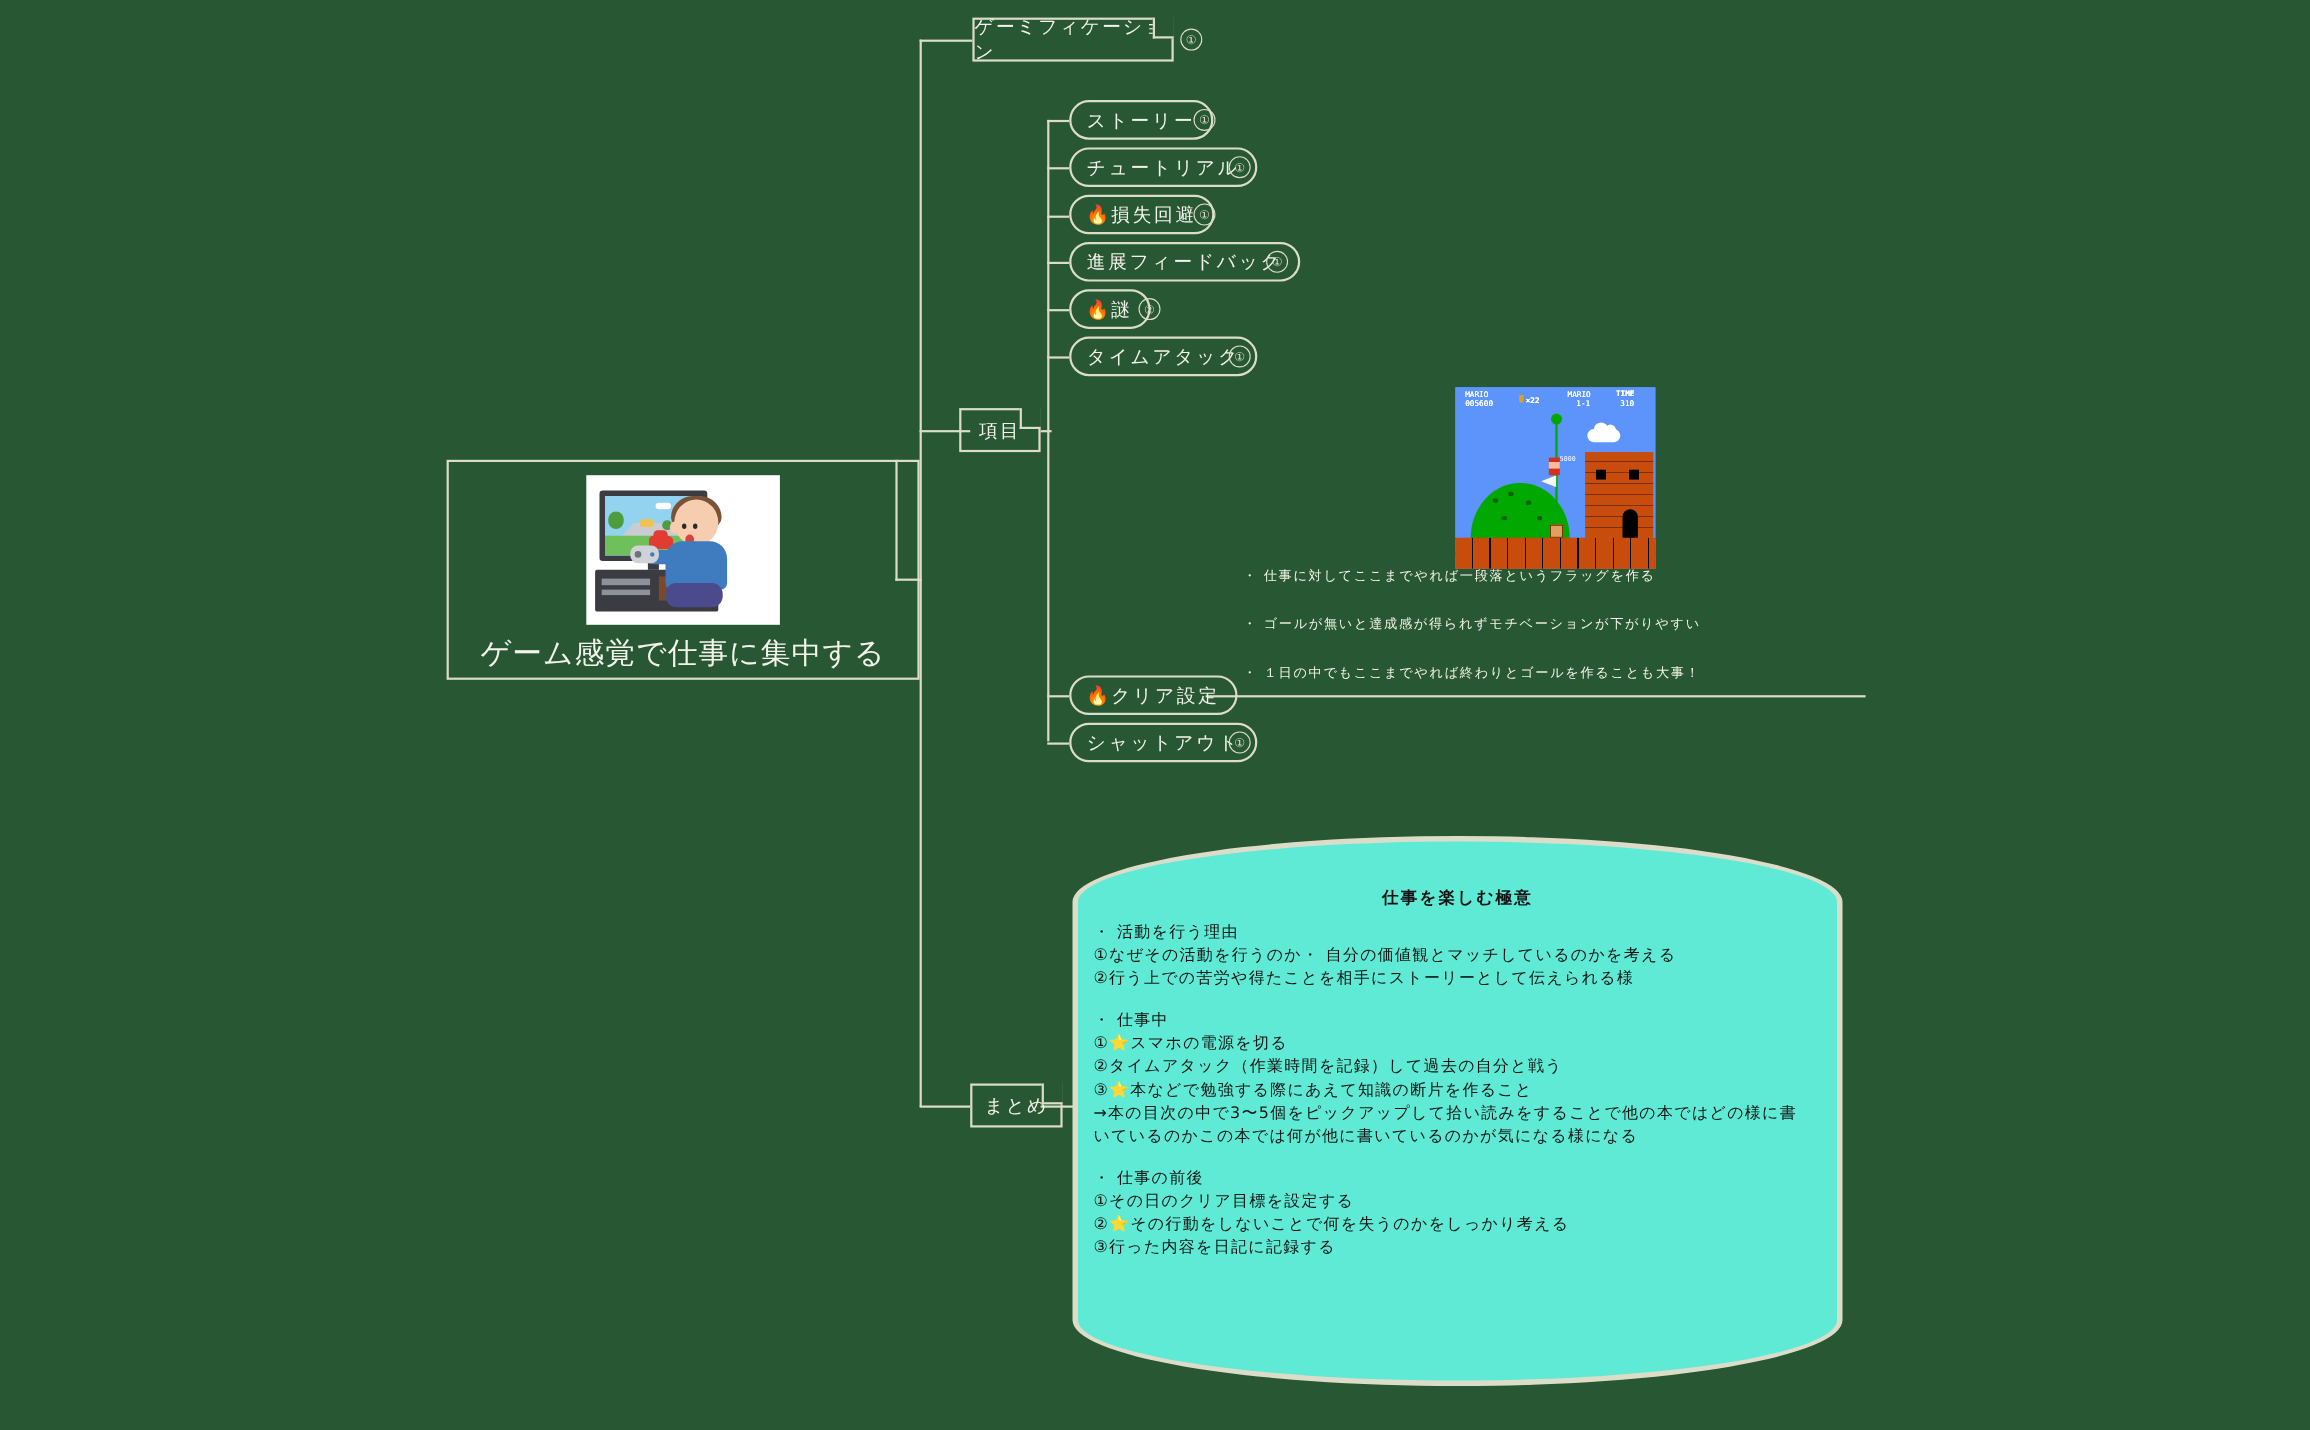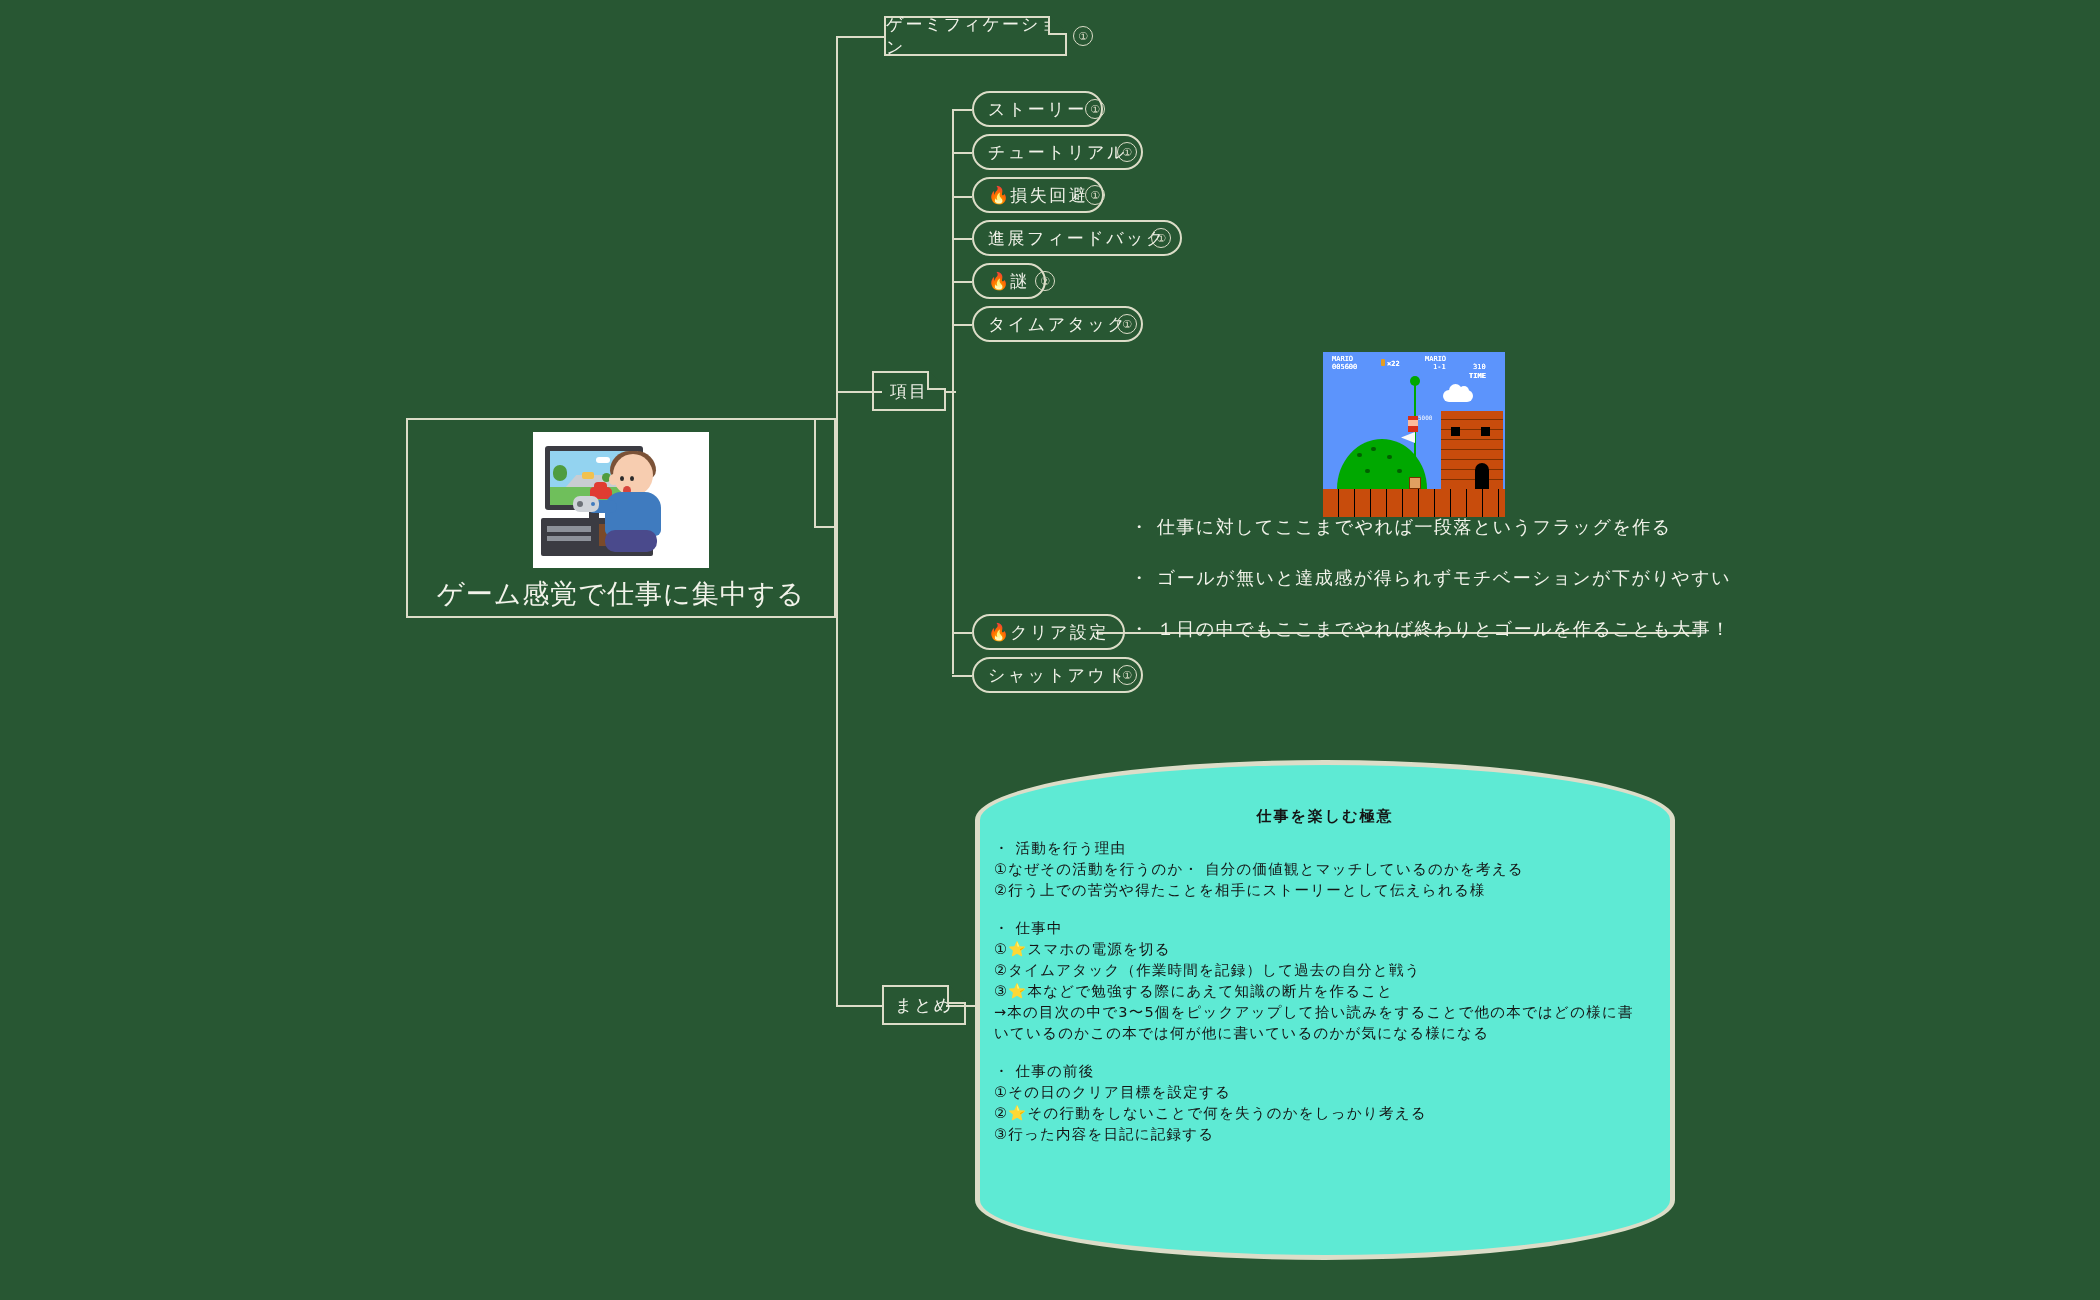--- a/index.html
+++ b/index.html
@@ -56,21 +56,21 @@
   .badge{
     position:absolute;width:20px;height:20px;border-radius:50%;
     border:1.5px solid #dcddc8;box-sizing:border-box;color:#dcddc8;
     font-size:11px;display:flex;align-items:center;justify-content:center;
     line-height:1;
   }
 
   
   .notes{position:absolute;left:1130px;top:515px;width:600px;}
   .notes .row{
-    color:#f2f3ea;font-size:18px;letter-spacing:1.5px;margin-bottom:27px;white-space:nowrap;
+    color:#f2f3ea;font-size:12px;letter-spacing:1.5px;margin-bottom:27px;white-space:nowrap;
   }
 
   
   .shot{position:absolute;left:1323px;top:352px;width:182px;height:165px;background:#5c94fc;overflow:hidden;}
   .hud{position:absolute;left:0;top:0;width:100%;height:22px;color:#fff;
        font-family:"DejaVu Sans Mono","Liberation Mono",monospace;font-size:7px;line-height:8px;}
   .hud .g{position:absolute;white-space:pre;text-shadow:0 0 0 #fff;}
   .coin{position:absolute;width:4px;height:7px;background:#e39d25;border-radius:1px;}
   .sky{position:absolute;inset:0;background:#5c94fc;}
   .ground{position:absolute;left:0;bottom:0;width:100%;height:28px;
@@ -313,21 +313,21 @@
       </div>
     <div class="ground"></div>
     <div class="score5k">5000</div>
     <div class="hud">
       <div class="g" style="left:9px;top:3px;">MARIO</div>
       <div class="g" style="left:9px;top:11px;">005600</div>
       <div class="coin" style="left:58px;top:7px;"></div>
       <div class="g" style="left:64px;top:8px;font-weight:bold;">×22</div>
       <div class="g" style="left:102px;top:3px;">MARIO</div>
       <div class="g" style="left:110px;top:11px;">1-1</div>
-      <div class="g" style="left:146px;top:20px;font-weight:bold;">TIME</div>
+      <div class="g" style="left:146px;top:2px;font-weight:bold;">TIME</div>
       <div class="g" style="left:150px;top:11px;">310</div>
     </div>
   </div>
 
   <div class="obox">
     <div class="inner">
       <div class="otitle">仕事を楽しむ極意</div>
 
       <div class="oline">・ 活動を行う理由</div>
       <div class="oline">①なぜその活動を行うのか・ 自分の価値観とマッチしているのかを考える</div>

